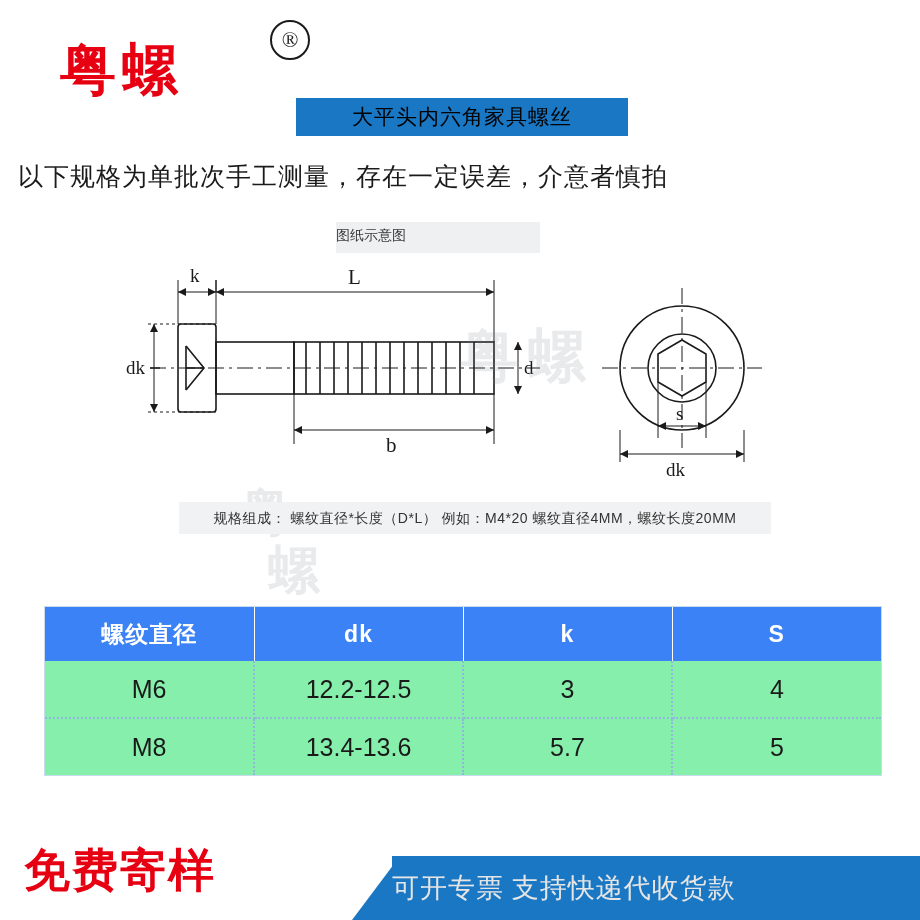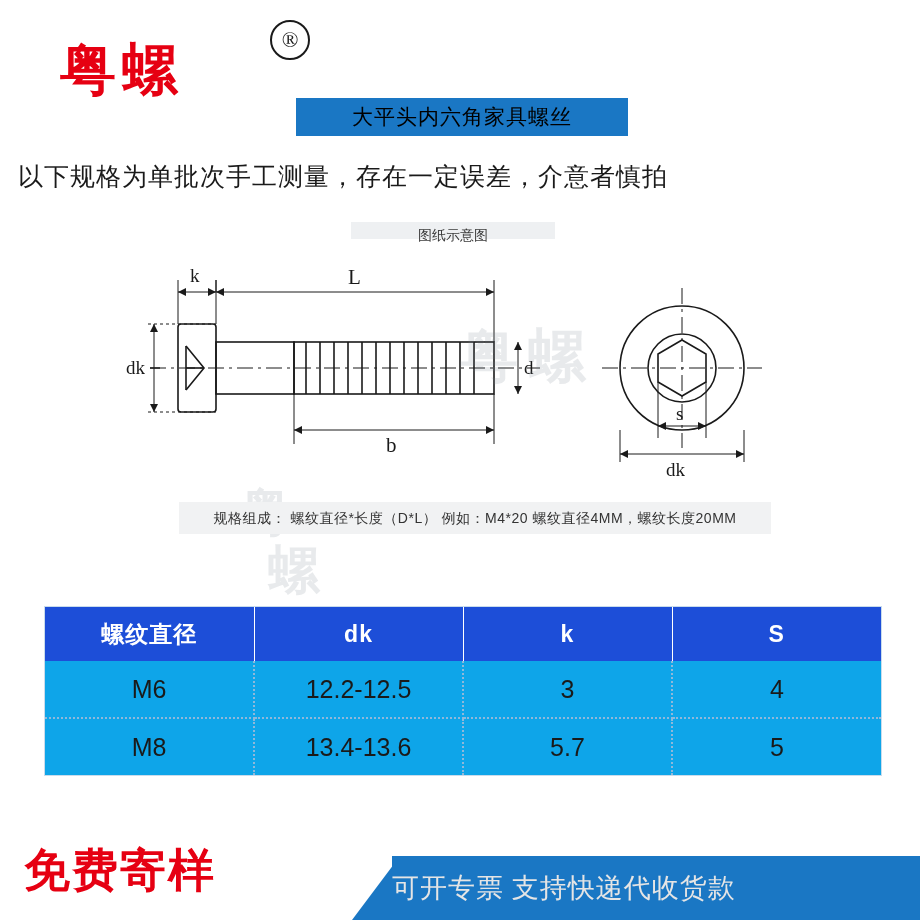--- a/index.html
+++ b/index.html
@@ -66,29 +66,28 @@
     width: 884px;
     text-align: left;
     font-size: 25px;
     color: #1a1a1a;
     letter-spacing: 1px;
   }
 
   
   .diagram-tag {
     position: absolute;
-    left: 351px;
+    left: 336px;
     top: 222px;
     width: 204px;
-    height: 17px;
+    height: 31px;
     background: #eef0f2;
     color: #3a3a3a;
     font-size: 14px;
     line-height: 26px;
-    text-align: center;
   }
   .diagram {
     position: absolute;
     left: 120px;
     top: 262px;
     width: 700px;
     height: 230px;
   }
   .spec-note {
     position: absolute;
@@ -125,37 +124,37 @@
     left: 44px;
     top: 606px;
     width: 836px;
   }
   table.spec {
     width: 836px;
     border-collapse: collapse;
     table-layout: fixed;
   }
   table.spec th {
-    background: #1d4ed8;
+    background: #3b82f6;
     color: #ffffff;
     font-size: 23px;
     font-weight: bold;
     height: 52px;
     letter-spacing: 1px;
     border-right: 1px solid #ffffff;
   }
   table.spec th:last-child { border-right: none; }
   table.spec td {
     height: 54px;
     text-align: center;
     font-size: 25px;
     color: #1a1a1a;
     border-bottom: 2px dotted #8fb8da;
     border-right: 2px dotted #8fb8da;
-    background: #0ea5e9;
+    background: #86efac;
     margin-top: 12px;
   }
   table.spec td:last-child { border-right: none; }
   table.spec tr:last-child td { border-bottom: none; }
   .table-wrap { border: 1px solid #c9dcec; box-sizing: content-box; }
 
   
   .footer {
     position: absolute;
     left: 0;

